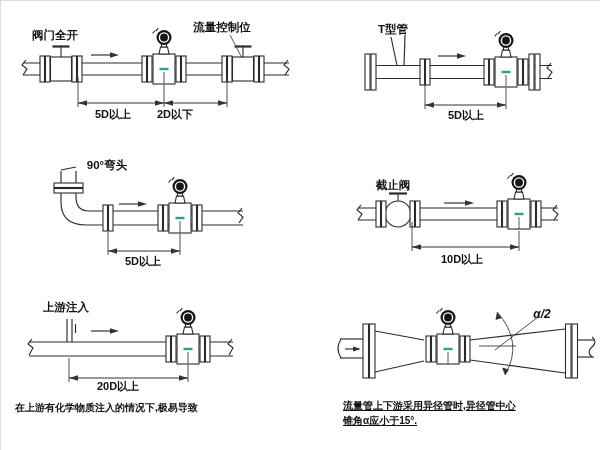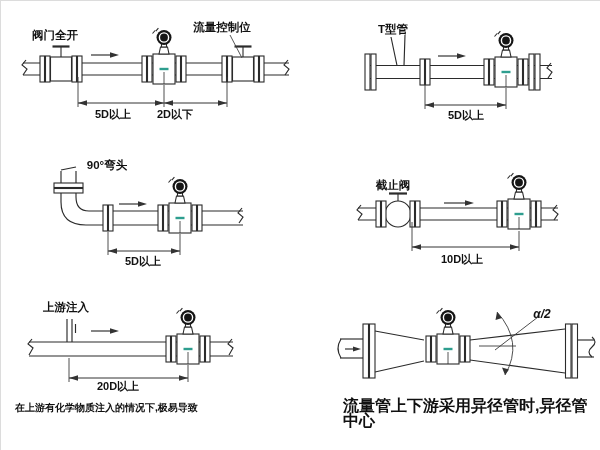--- a/index.html
+++ b/index.html
@@ -16,21 +16,21 @@
   .pl{stroke:#2b2b2b;stroke-width:1.15;fill:none;}
   .thin{stroke:#3a3a3a;stroke-width:0.9;fill:none;}
   .dimline{stroke:#333;stroke-width:1;fill:none;}
   .ah{fill:#333;stroke:none;}
   .leader{stroke:#444;stroke-width:0.9;fill:none;}
   .caption{
     position:absolute;color:#101010;font-weight:bold;
     font-family:"Liberation Sans", sans-serif;
   }
   .caption-left{left:14px;top:399px;width:250px;font-size:10px;line-height:15.5px;}
-  .caption-right{left:342px;top:398px;width:245px;font-size:16px;line-height:14.5px;}
+  .caption-right{left:342px;top:398px;width:245px;font-size:10px;line-height:14.5px;text-decoration:underline;}
 </style>
 </head>
 <body>
 
 <div class="stage">
 
 <svg width="600" height="450" viewBox="0 0 600 450">
   <defs>
 
     <g id="fpair" fill="#fff" stroke="#2b2b2b" stroke-width="1.1">
@@ -234,15 +234,16 @@
     <text class="anglbl" x="541" y="317" text-anchor="middle">α/2</text>
   </g>
 </svg>
 
 <div class="caption caption-left">
   <div>在上游有化学物质注入的情况下,极易导致</div>
 </div>
 
 <div class="caption caption-right">
   <div>流量管上下游采用异径管时,异径管中心</div>
+  <div>锥角α应小于15°.</div>
 </div>
 
 </div>
 
 </body></html>

